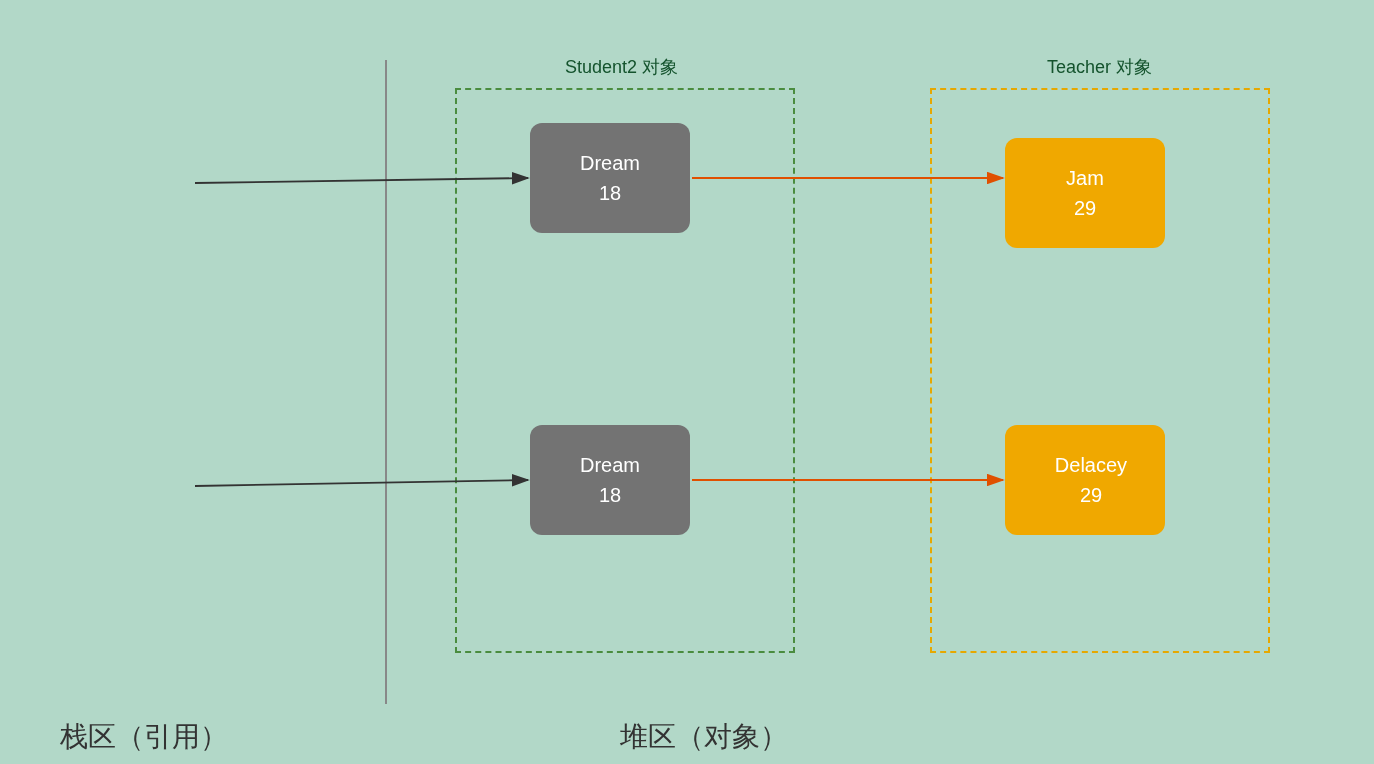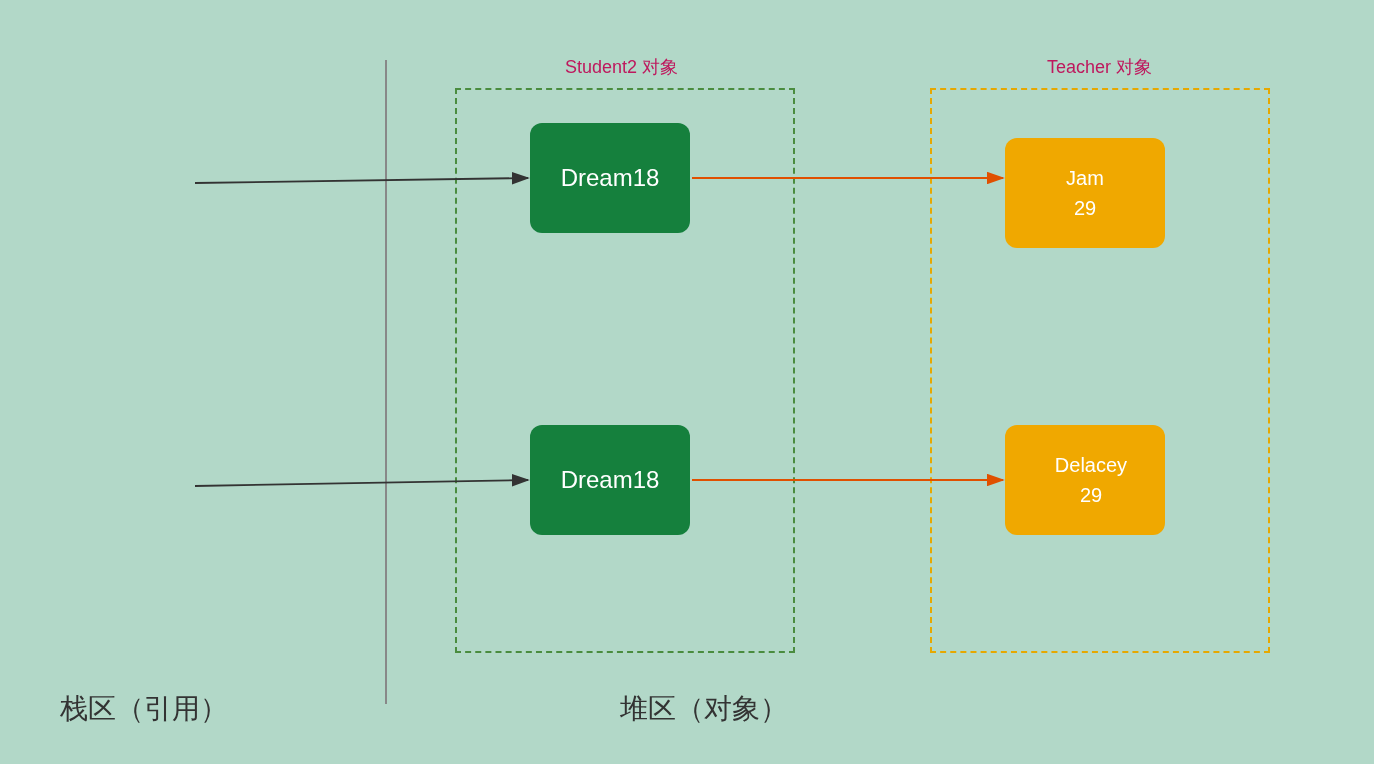--- a/index.html
+++ b/index.html
@@ -28,47 +28,48 @@
       width: 2px;
       background-color: #888;
     }
 
     
     .zone-label {
       position: absolute;
       font-size: 28px;
       color: #333;
       font-weight: normal;
+      margin-top: 28px;
     }
 
     
     .student-box {
       position: absolute;
       background-color: #5b9bd5;
       border-radius: 4px;
       display: flex;
       align-items: center;
       justify-content: center;
       color: #fff;
       font-size: 18px;
       width: 130px;
       height: 52px;
     }
 
     
     .dream-box {
       position: absolute;
-      background-color: #15803d;
+      background-color: #737373;
       border-radius: 12px;
       display: flex;
-      flex-direction: row;
+      flex-direction: column;
       align-items: center;
       justify-content: center;
       color: #fff;
-      font-size: 24px;
+      font-size: 20px;
       width: 160px;
       height: 110px;
       line-height: 1.5;
     }
 
     
     .teacher-box {
       position: absolute;
       background-color: #f0a800;
       border-radius: 12px;
@@ -93,21 +94,21 @@
       border-color: #4a8c3f;
     }
     .dashed-yellow {
       border-color: #e6a800;
     }
 
     
     .container-label {
       position: absolute;
       font-size: 18px;
-      color: #be185d;
+      color: #14532d;
       text-align: center;
     }
 
     
     #arrows {
       position: absolute;
       top: 0;
       left: 0;
       width: 100%;
       height: 100%;

